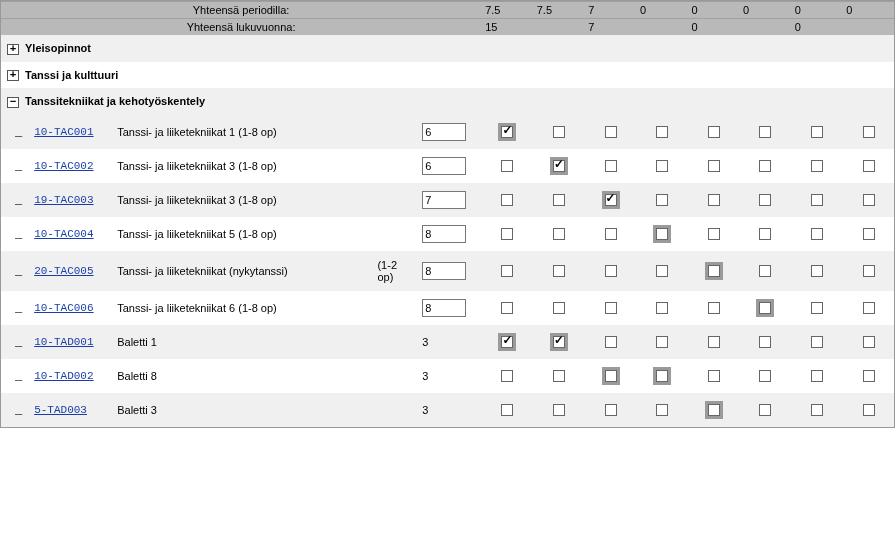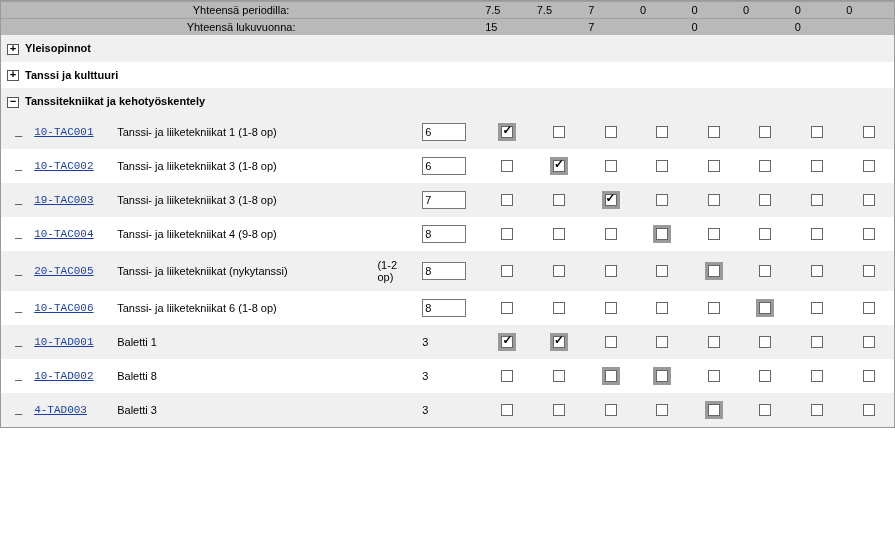--- a/index.html
+++ b/index.html
@@ -167,21 +167,21 @@
           <td class="cbcell"><input type="checkbox" class="cb hl" checked="" style=""></td>
           <td class="cbcell"><input type="checkbox" class="cb" style=""></td>
           <td class="cbcell"><input type="checkbox" class="cb" style=""></td>
           <td class="cbcell"><input type="checkbox" class="cb" style=""></td>
           <td class="cbcell"><input type="checkbox" class="cb" style=""></td>
           <td class="cbcell"><input type="checkbox" class="cb" style=""></td>
         </tr>
         <tr class="course">
           <td class="dash">_</td>
           <td class="code"><a href="#">10-TAC004</a></td>
-          <td>Tanssi- ja liiketekniikat 4 (9-8 op)</td>
+          <td>Tanssi- ja liiketekniikat 5 (1-8 op)</td>
           <td></td>
           <td class="opcell"><input class="opinput" value="8" style=""></td>
           <td class="cbcell"><input type="checkbox" class="cb" style=""></td>
           <td class="cbcell"><input type="checkbox" class="cb" style=""></td>
           <td class="cbcell"><input type="checkbox" class="cb" style=""></td>
           <td class="cbcell"><input type="checkbox" class="cb hl" style=""></td>
           <td class="cbcell"><input type="checkbox" class="cb" style=""></td>
           <td class="cbcell"><input type="checkbox" class="cb" style=""></td>
           <td class="cbcell"><input type="checkbox" class="cb" style=""></td>
           <td class="cbcell"><input type="checkbox" class="cb" style=""></td>
@@ -241,21 +241,21 @@
           <td class="cbcell"><input type="checkbox" class="cb" style=""></td>
           <td class="cbcell"><input type="checkbox" class="cb hl" style=""></td>
           <td class="cbcell"><input type="checkbox" class="cb hl" style=""></td>
           <td class="cbcell"><input type="checkbox" class="cb" style=""></td>
           <td class="cbcell"><input type="checkbox" class="cb" style=""></td>
           <td class="cbcell"><input type="checkbox" class="cb" style=""></td>
           <td class="cbcell"><input type="checkbox" class="cb" style=""></td>
         </tr>
         <tr class="course zebra">
           <td class="dash">_</td>
-          <td class="code"><a href="#">4-TAD003</a></td>
+          <td class="code"><a href="#">5-TAD003</a></td>
           <td>Baletti 3</td>
           <td></td>
           <td class="opcell"><span class="opfixed">3</span></td>
           <td class="cbcell"><input type="checkbox" class="cb" style=""></td>
           <td class="cbcell"><input type="checkbox" class="cb" style=""></td>
           <td class="cbcell"><input type="checkbox" class="cb" style=""></td>
           <td class="cbcell"><input type="checkbox" class="cb" style=""></td>
           <td class="cbcell"><input type="checkbox" class="cb hl" style=""></td>
           <td class="cbcell"><input type="checkbox" class="cb" style=""></td>
           <td class="cbcell"><input type="checkbox" class="cb" style=""></td>

